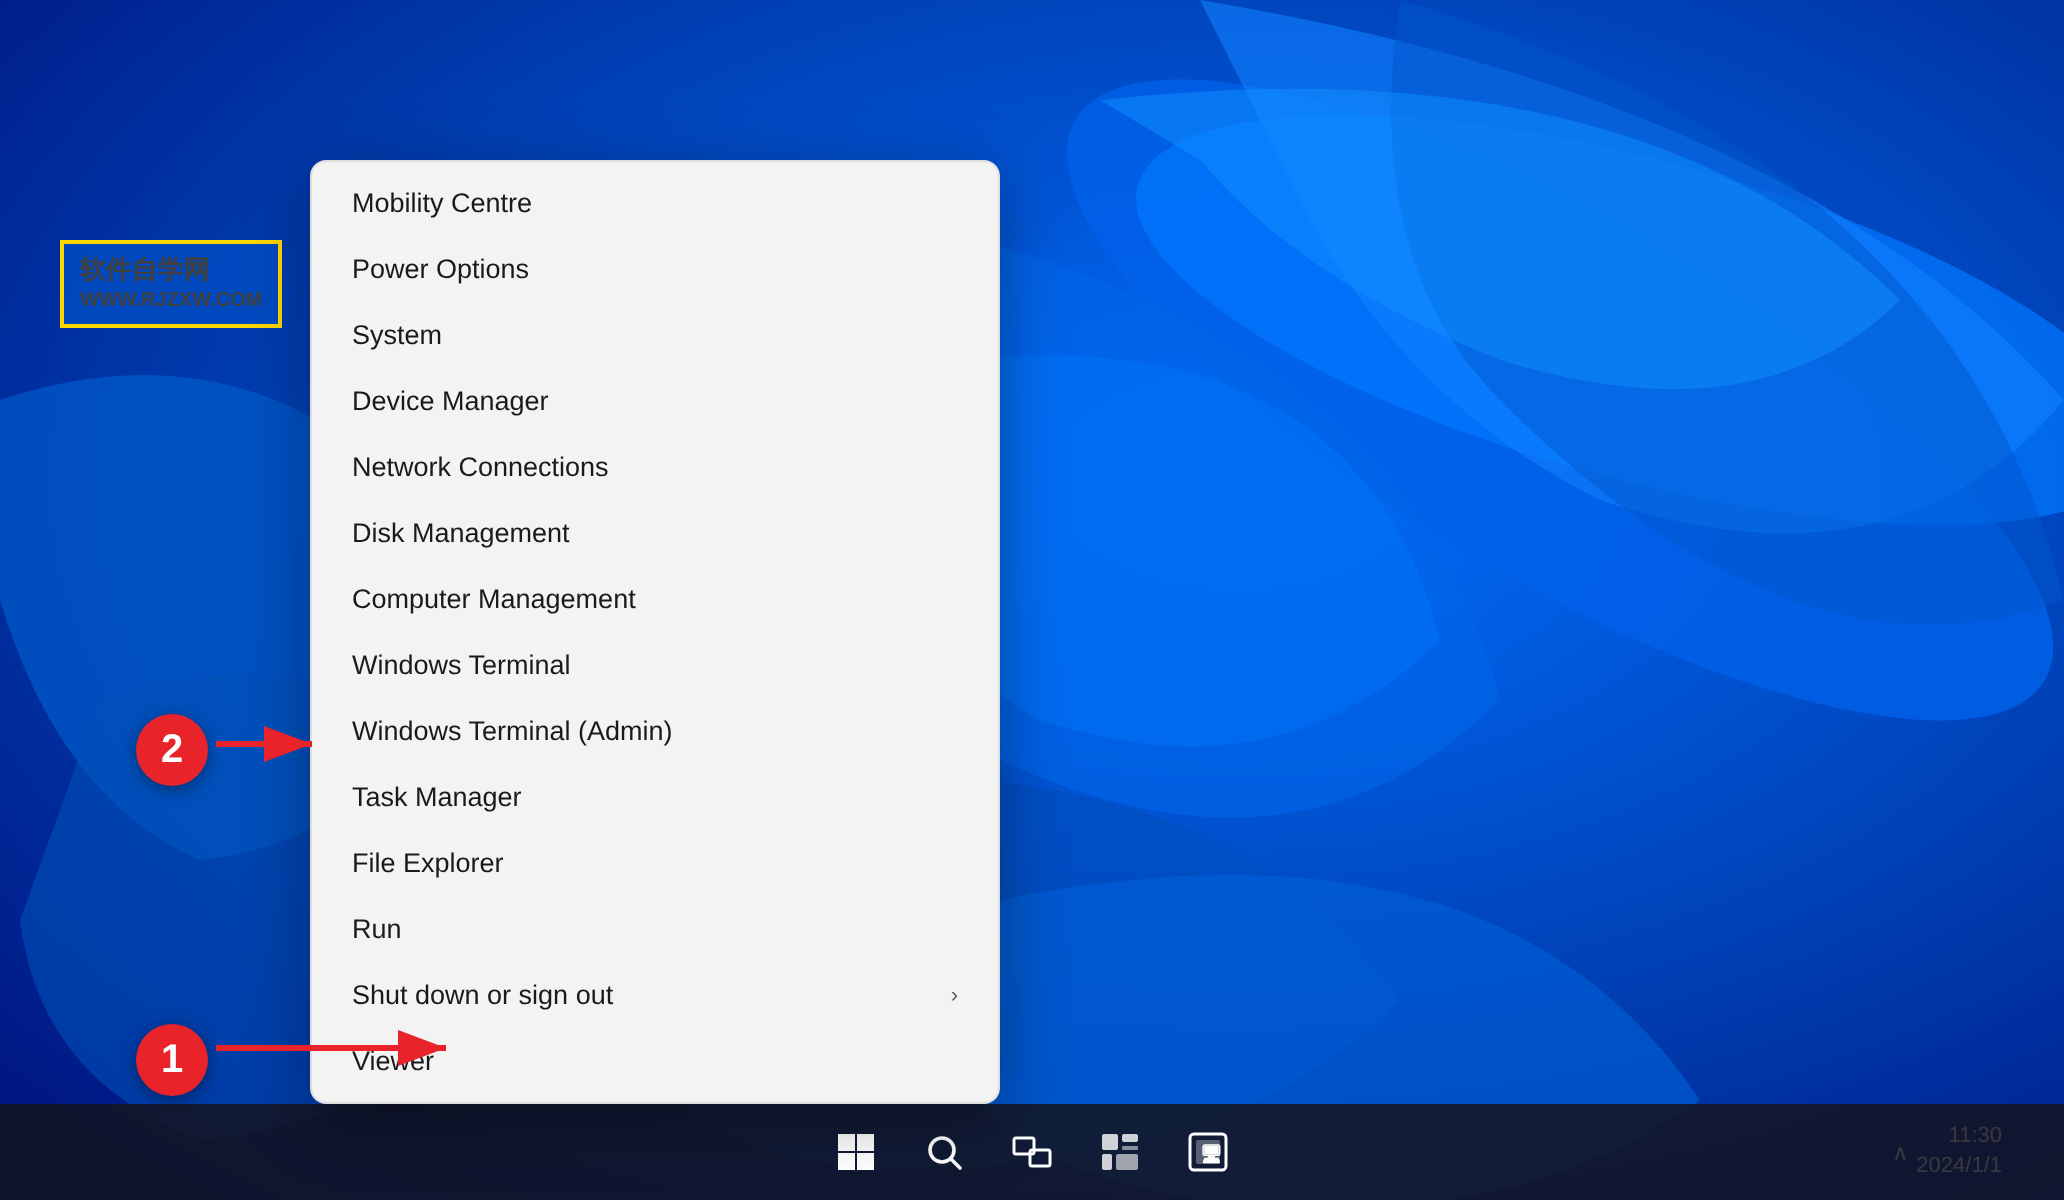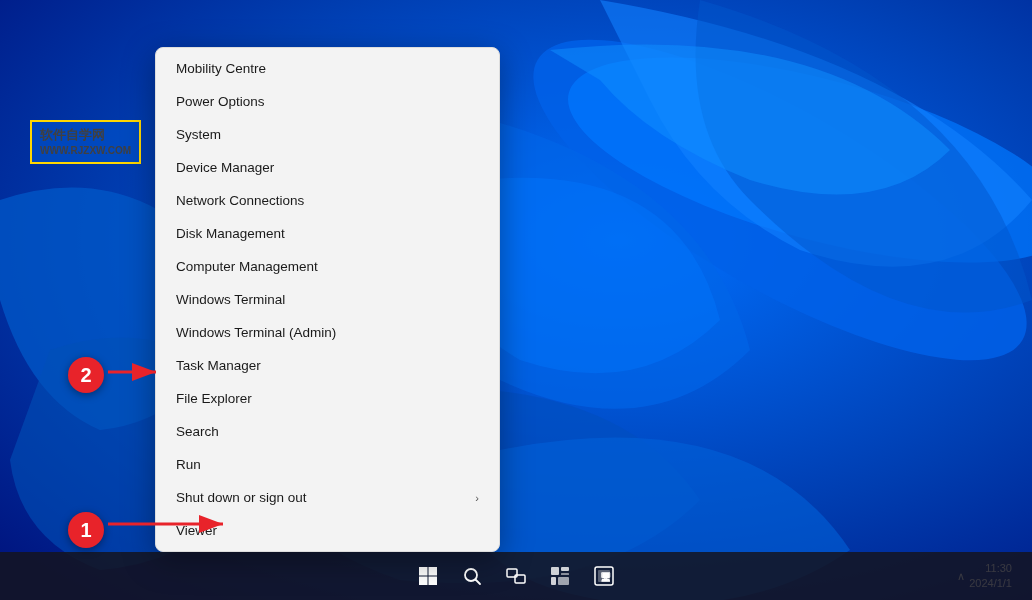--- a/index.html
+++ b/index.html
@@ -216,23 +216,20 @@
     <div class="menu-item">
       <span>Windows Terminal (Admin)</span>
     </div>
     <div class="menu-item">
       <span>Task Manager</span>
     </div>
     <div class="menu-item">
       <span>File Explorer</span>
     </div>
     <div class="menu-item">
-      <span>Search</span>
-    </div>
-    <div class="menu-item">
       <span>Run</span>
     </div>
     <div class="menu-item">
       <span>Shut down or sign out</span>
       <span class="arrow">›</span>
     </div>
     <div class="menu-item">
       <span>Viewer</span>
     </div>
   </div>
@@ -271,21 +268,21 @@
     <svg width="22" height="22" viewBox="0 0 22 22" fill="none">
       <rect x="2" y="2" width="18" height="18" rx="2" stroke="white" stroke-width="1.5"></rect>
       <rect x="5" y="5" width="12" height="12" rx="1" fill="white" opacity="0.3"></rect>
       <text x="7" y="15" fill="white" font-size="9" font-weight="bold">🖥</text>
     </svg>
   </div>
 </div>
 
 <div id="taskbar-right">
   <span style="color:white; font-size:11px;">∧</span>
-  <span style="color:white; font-size:11px; text-align:right; line-height:1.4; margin-right:8px;">11:30<br>2024/1/1</span>
+  <span style="color:white; font-size:11px; text-align:right; line-height:1.4; margin-right:19px;">11:30<br>2024/1/1</span>
 </div>
 
 <div class="circle-badge" style="bottom: 52px; left: 68px;">
   <span>1</span>
 </div>
 
 <svg class="arrow-annotation" style="bottom: 52px; left: 108px; width: 130px; height: 48px; overflow: visible;">
   <defs>
     <marker id="arrowhead1" markerWidth="8" markerHeight="6" refX="8" refY="3" orient="auto">
       <polygon points="0 0, 8 3, 0 6" fill="#e8232a"></polygon>

